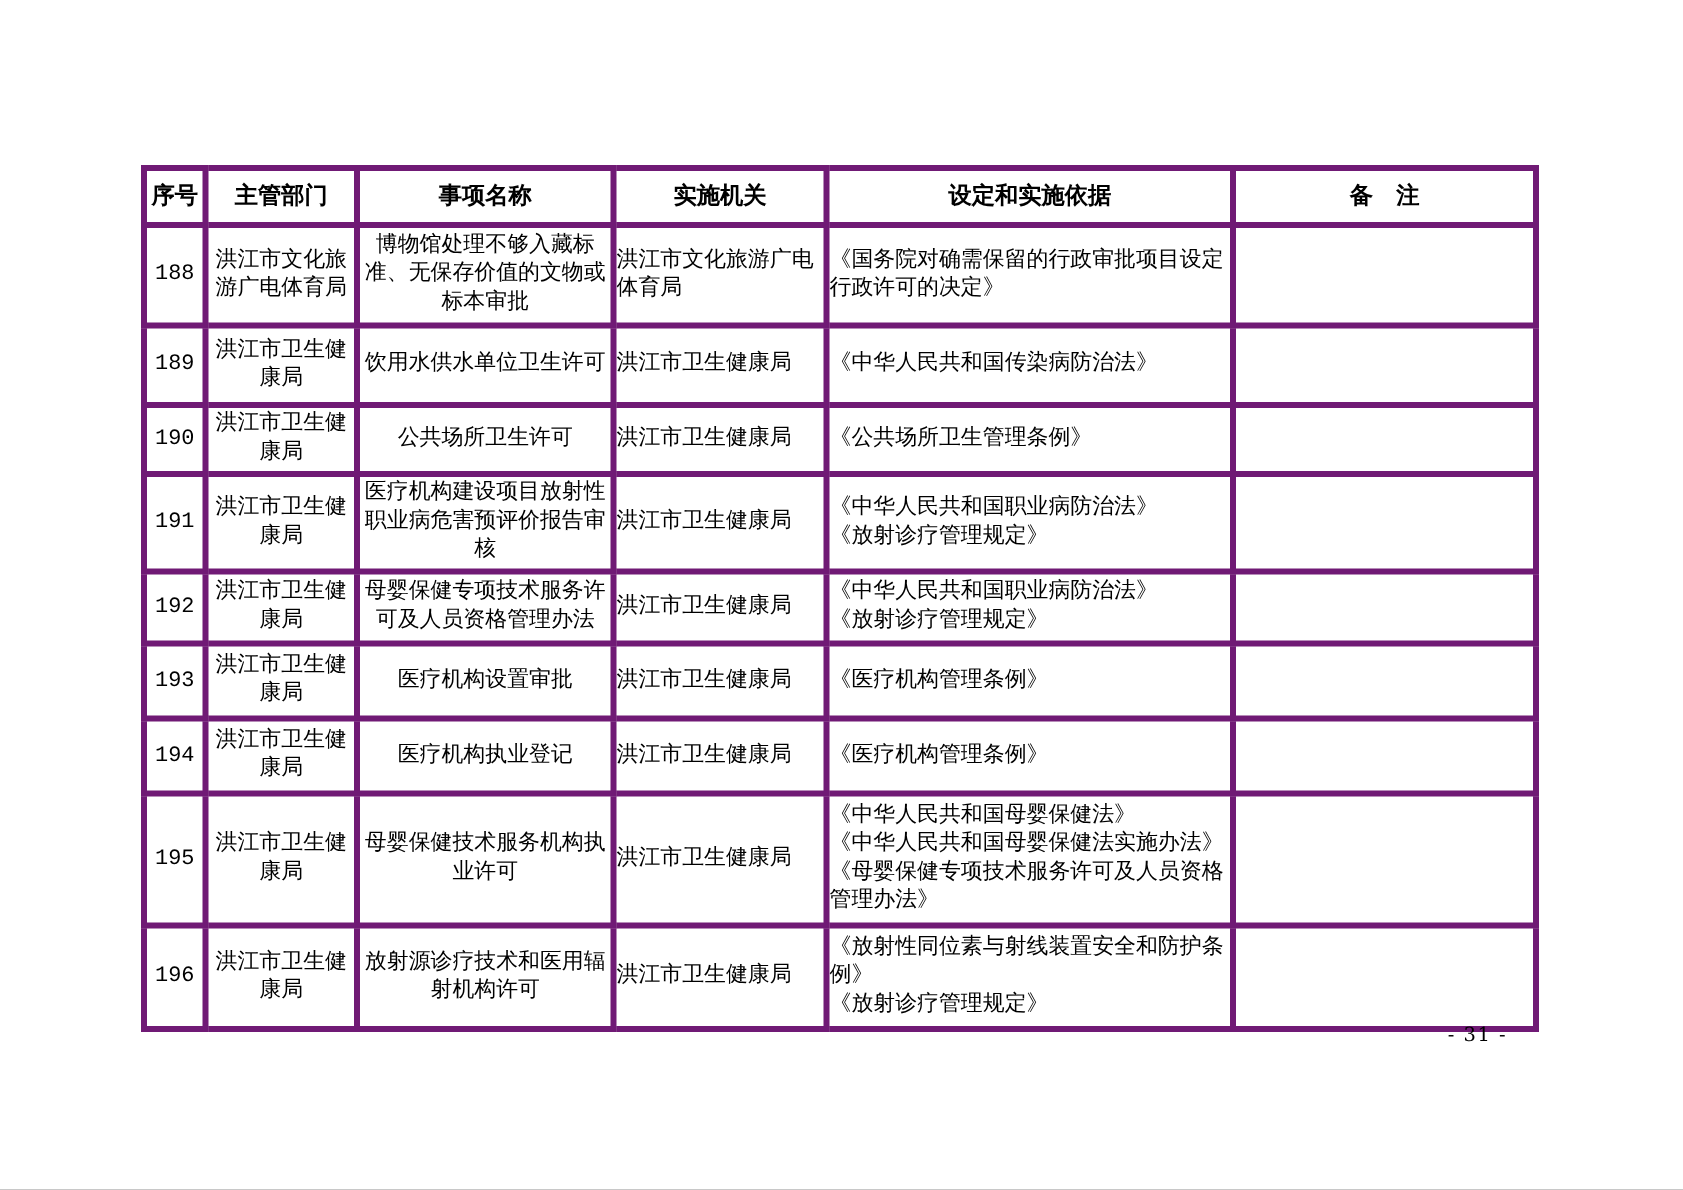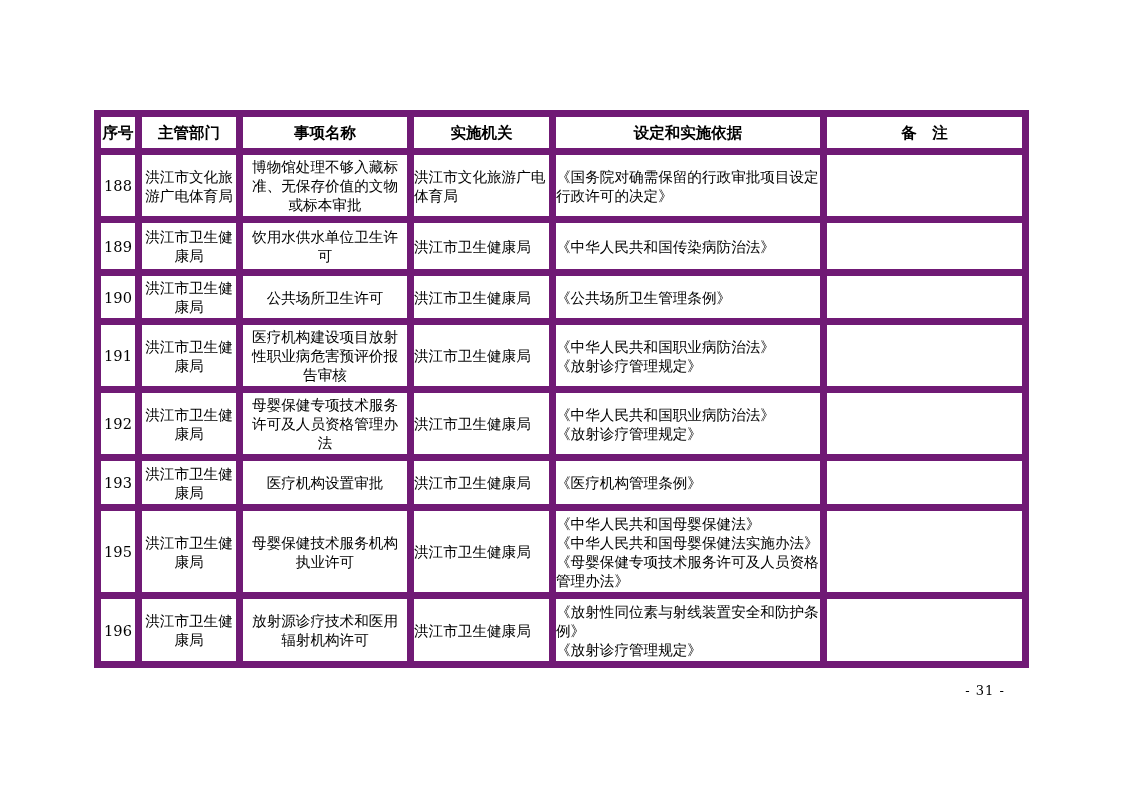--- a/index.html
+++ b/index.html
@@ -20,24 +20,25 @@
     position: absolute;
     left: 94px;
     top: 110px;
     width: 928px;
     border-collapse: collapse;
     table-layout: fixed;
     border: 2px solid #000000;
   }
   .approval-table th,
   .approval-table td {
-    border: 7px solid #701a75;
+    border: 4px solid #701a75;
     vertical-align: middle;
     padding: 2px 0;
     overflow: hidden;
+    font-family: Liberation Mono, monospace;
   }
   .approval-table th {
     font-size: 15.5px;
     font-weight: bold;
     text-align: center;
     line-height: 19px;
   }
   .approval-table td {
     font-size: 14.6px;
     line-height: 19px;
@@ -145,20 +146,30 @@
       <tr style="height:50px;">
         <td class="cell-no">193</td>
         <td class="cell-dept">洪江市卫生健康局</td>
         <td class="cell-item">医疗机构设置审批</td>
         <td class="cell-agcy">洪江市卫生健康局</td>
         <td class="cell-basis">
           <span class="basis-line">《医疗机构管理条例》</span>
         </td>
         <td class="cell-rmk"></td>
       </tr>
+      <tr style="height:50px;">
+        <td class="cell-no">194</td>
+        <td class="cell-dept">洪江市卫生健康局</td>
+        <td class="cell-item">医疗机构执业登记</td>
+        <td class="cell-agcy">洪江市卫生健康局</td>
+        <td class="cell-basis">
+          <span class="basis-line">《医疗机构管理条例》</span>
+        </td>
+        <td class="cell-rmk"></td>
+      </tr>
       <tr style="height:88px;">
         <td class="cell-no">195</td>
         <td class="cell-dept">洪江市卫生健康局</td>
         <td class="cell-item">母婴保健技术服务机构执业许可</td>
         <td class="cell-agcy">洪江市卫生健康局</td>
         <td class="cell-basis">
           <span class="basis-line">《中华人民共和国母婴保健法》</span>
           <span class="basis-line">《中华人民共和国母婴保健法实施办法》</span>
           <span class="basis-line">《母婴保健专项技术服务许可及人员资格管理办法》</span>
         </td>

